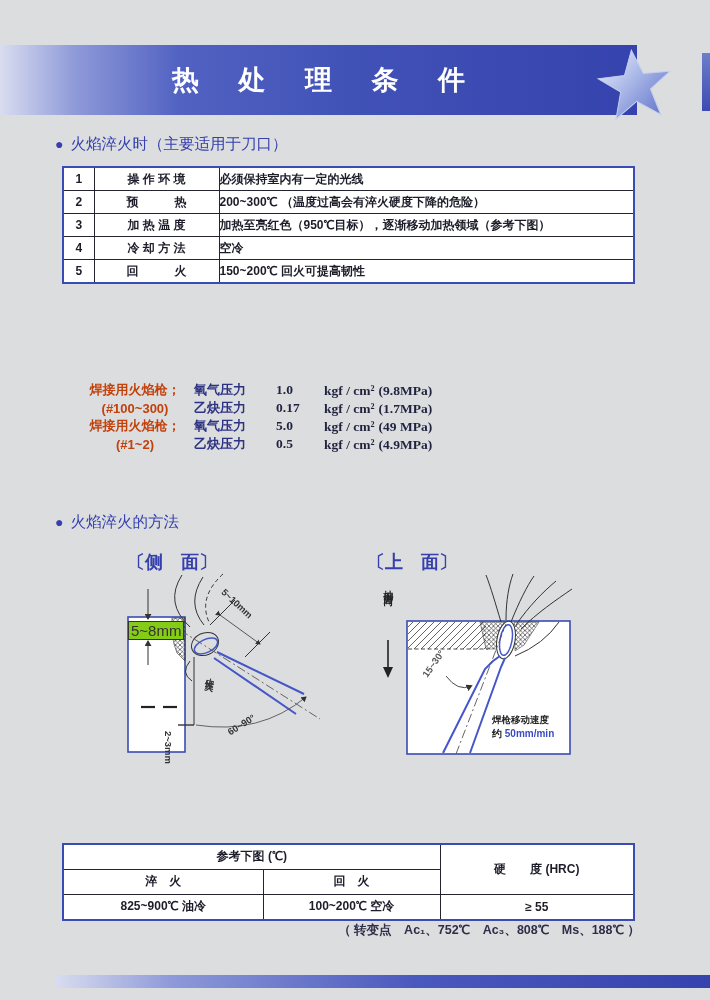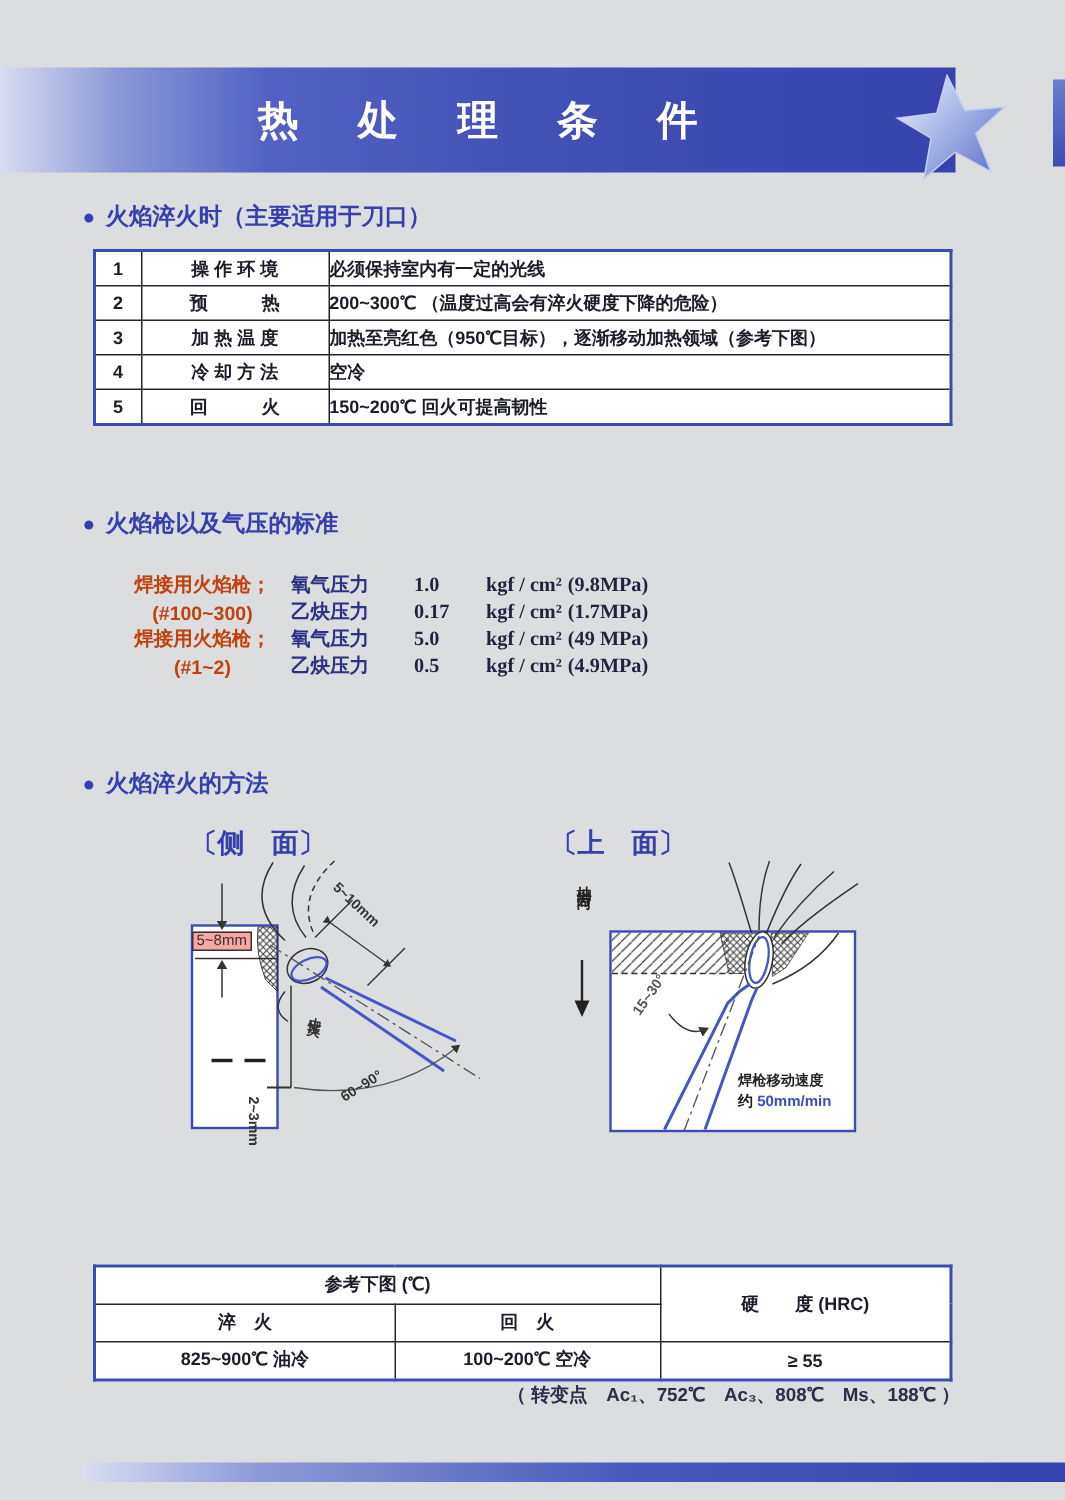--- a/index.html
+++ b/index.html
@@ -10,21 +10,21 @@
   .band{position:absolute;left:0;top:45px;width:637px;height:70px;
         background:linear-gradient(90deg,#d9ddf0 0%,#8d99d8 12%,#5262c2 28%,#4152b7 55%,#3643ae 100%);}
   .band-title{position:absolute;left:0;top:0;width:100%;height:54px;line-height:70px;
         text-align:center;color:#ffffff;font-size:27px;font-weight:bold;
         letter-spacing:16px;text-indent:16px;}
   .band-strip{position:absolute;left:702px;top:53px;width:8px;height:58px;
         background:linear-gradient(180deg,#6d7ecb,#3c4bb2);}
   .star-wrap{position:absolute;left:596px;top:49px;width:78px;height:72px;}
 
   
-  .sec-head{position:absolute;color:#3540ae;font-weight:bold;font-size:15.5px;white-space:nowrap;}
+  .sec-head{position:absolute;color:#3540ae;font-weight:normal;font-size:15.5px;white-space:nowrap;}
   .sec-head .blt{font-size:14px;margin-right:7px;}
 
   
   table.doc{position:absolute;border-collapse:collapse;background:#ffffff;
         border:2px solid #3a4cb4;table-layout:fixed;}
   table.doc td{border:1px solid #242430;font-size:12px;font-weight:bold;color:#1d1d2a;
         padding:0;white-space:nowrap;overflow:hidden;}
   table.t1{left:62px;top:166px;width:571px;}
   table.t1 td{height:22px;}
   td.c-no{text-align:center;}
@@ -44,21 +44,21 @@
   .press-val,.press-unit,.press-mpa{font-family:"Liberation Serif",serif;font-weight:bold;
         font-size:13.5px;color:#1f2340;white-space:nowrap;}
   .press-unit{margin-right:4px;}
 
   
   .view-label{position:absolute;color:#3540ae;font-weight:bold;font-size:18px;white-space:nowrap;}
   .diagram{position:absolute;}
   .dlabel{position:absolute;color:#333333;font-size:9.5px;font-weight:bold;white-space:nowrap;}
   .vert{writing-mode:vertical-rl;letter-spacing:2px;}
   .blue-txt{color:#3a4cc0;}
-  .boxed{border:1px solid #333;background:#fca5a5;padding:0 2px;font-weight:normal;font-size:10px;}
+  .boxed{border:1px solid #333;background:#84cc16;padding:0 2px;font-weight:normal;font-size:15px;}
 
   
   .footnote{position:absolute;left:240px;top:922px;width:400px;text-align:right;
         font-size:12.5px;font-weight:bold;color:#2e2e4a;white-space:nowrap;}
   .footer-bar{position:absolute;left:55px;top:975px;width:655px;height:13px;
         background:linear-gradient(90deg,#d9ddf0 0%,#8d99d8 18%,#4a59bd 55%,#3643ae 100%);}
 </style>
 </head>
 <body>
 
@@ -113,23 +113,20 @@
       <td class="c-con">空冷</td>
     </tr>
     <tr>
       <td class="c-no">5</td>
       <td class="c-lab">回　　　火</td>
       <td class="c-con">150~200℃ 回火可提高韧性</td>
     </tr>
   </tbody>
     </table>
 
-  <div class="sec-head" style="left:55px;top:339px;">
-    <span class="blt">●</span><span>火焰枪以及气压的标准</span>
-  </div>
 
   <div class="press">
     <div class="press-row">
       <span class="press-gun">焊接用火焰枪；</span>
       <span class="press-gas">氧气压力</span>
       <span class="press-val">1.0</span>
       <span><span class="press-unit">kgf / cm²</span><span class="press-mpa">(9.8MPa)</span></span>
     </div>
     <div class="press-row">
       <span class="press-gun">(#100~300)</span>

